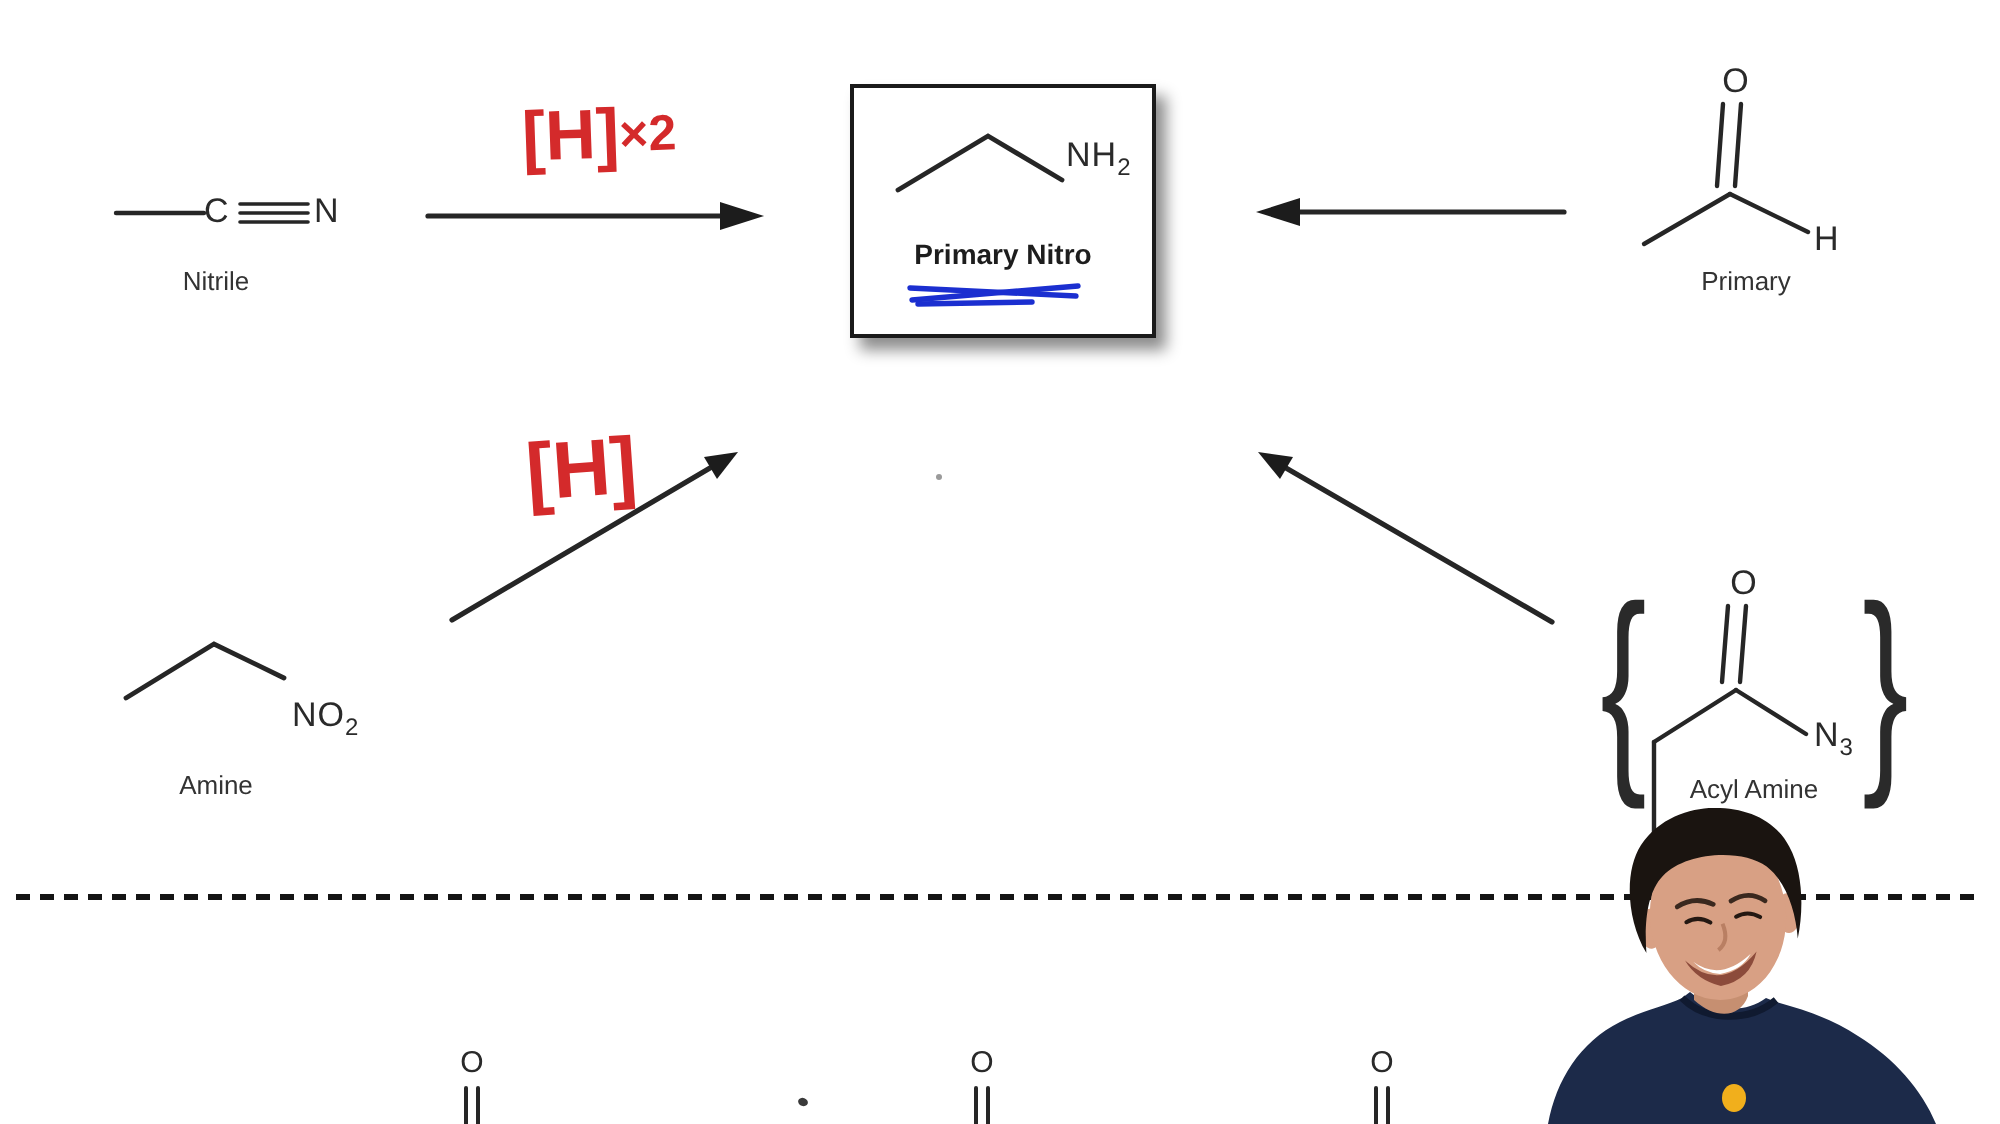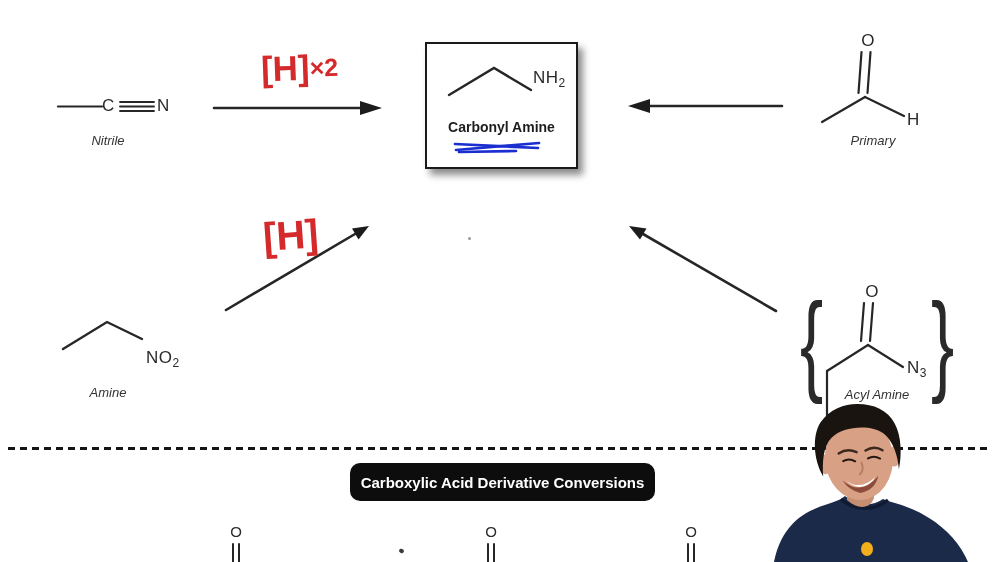--- a/index.html
+++ b/index.html
@@ -3,21 +3,21 @@
 <meta charset="utf-8">
 <style>
   html,body{margin:0;padding:0;background:#ffffff;}
   .stage{
     position:relative;width:1000px;height:562px;background:#ffffff;
     overflow:hidden;font-family:"Liberation Sans",sans-serif;color:#262626;
   }
   .abs{position:absolute;}
   .atom{font-size:17px;color:#2a2a2a;letter-spacing:0.5px;white-space:nowrap;}
   .atom sub{font-size:12px;}
-  .struct-label{font-size:13px;color:#333;text-align:center;white-space:nowrap;font-style:italic;}
+  .struct-label{font-size:13px;color:#333;text-align:center;white-space:nowrap;}
   .red-note{color:#d42a2b;font-weight:bold;white-space:nowrap;}
   .amine-box{
     left:425px;top:42px;width:153px;height:127px;background:#ffffff;
     border:2.5px solid #1a1a1a;box-shadow:5px 6px 7px rgba(0,0,0,0.45);
     box-sizing:border-box;
   }
   .box-title{left:425px;top:119px;width:153px;text-align:center;
     font-size:14px;font-weight:bold;color:#1d1d1d;}
   .brace{font-size:112px;line-height:130px;color:#2a2a2a;font-weight:400;
     transform:scaleX(0.62);transform-origin:center;}
@@ -104,44 +104,41 @@
     </g>
   </svg>
 
   <div class="abs atom" style="left:102px;top:96px;">C</div>
   <div class="abs atom" style="left:157px;top:96px;">N</div>
   <div class="abs struct-label" style="left:78px;top:133px;width:60px;">Nitrile</div>
 
   <div class="abs red-note" style="left:261px;top:48px;font-size:35px;transform:rotate(-2deg);"><span>[H]</span><span style="font-size:25px;vertical-align:3px;">×2</span></div>
 
   <div class="abs atom" style="left:533px;top:68px;"><span>NH</span><sub>2</sub></div>
-  <div class="abs box-title">Carbonyl Amine</div>
+  <div class="abs box-title">Primary Nitro</div>
 
   <div class="abs atom" style="left:860px;top:31px;width:16px;text-align:center;">O</div>
   <div class="abs atom" style="left:907px;top:110px;">H</div>
   <div class="abs struct-label" style="left:838px;top:133px;width:70px;">Primary</div>
 
   <div class="abs atom" style="left:146px;top:330px;margin-top:18px;"><span>NO</span><sub>2</sub></div>
   <div class="abs struct-label" style="left:83px;top:385px;width:50px;">Amine</div>
 
   <div class="abs red-note" style="left:263px;top:213px;font-size:40px;transform:rotate(-4deg);">[H]</div>
 
   <div class="abs brace" style="left:793px;top:278px;">{</div>
   <div class="abs brace" style="left:924px;top:278px;">}</div>
   <div class="abs atom" style="left:864px;top:282px;width:16px;text-align:center;">O</div>
   <div class="abs atom" style="left:907px;top:358px;"><span>N</span><sub>3</sub></div>
   <div class="abs struct-label" style="left:838px;top:387px;width:78px;">Acyl Amine</div>
 
   <div class="abs speck"></div>
   <div class="abs dot"></div>
 
   <div class="abs divider"></div>
-  <div class="abs badge">
-    <span>Carboxylic Acid Derivative Conversions</span>
-  </div>
 
   <div class="abs o-stub" style="left:225px;top:523px;">O</div>
   <div class="abs o-stub" style="left:480px;top:523px;">O</div>
   <div class="abs o-stub" style="left:680px;top:523px;">O</div>
 
   <svg class="abs" style="left:770px;top:398px;" width="230" height="164" viewBox="0 0 230 164">
 
     <path d="M 4,164 C 8,142 20,123 40,113
              C 52,107 63,105 71,101 L 75,98
              C 87,108 102,109 113,101 L 118,103

